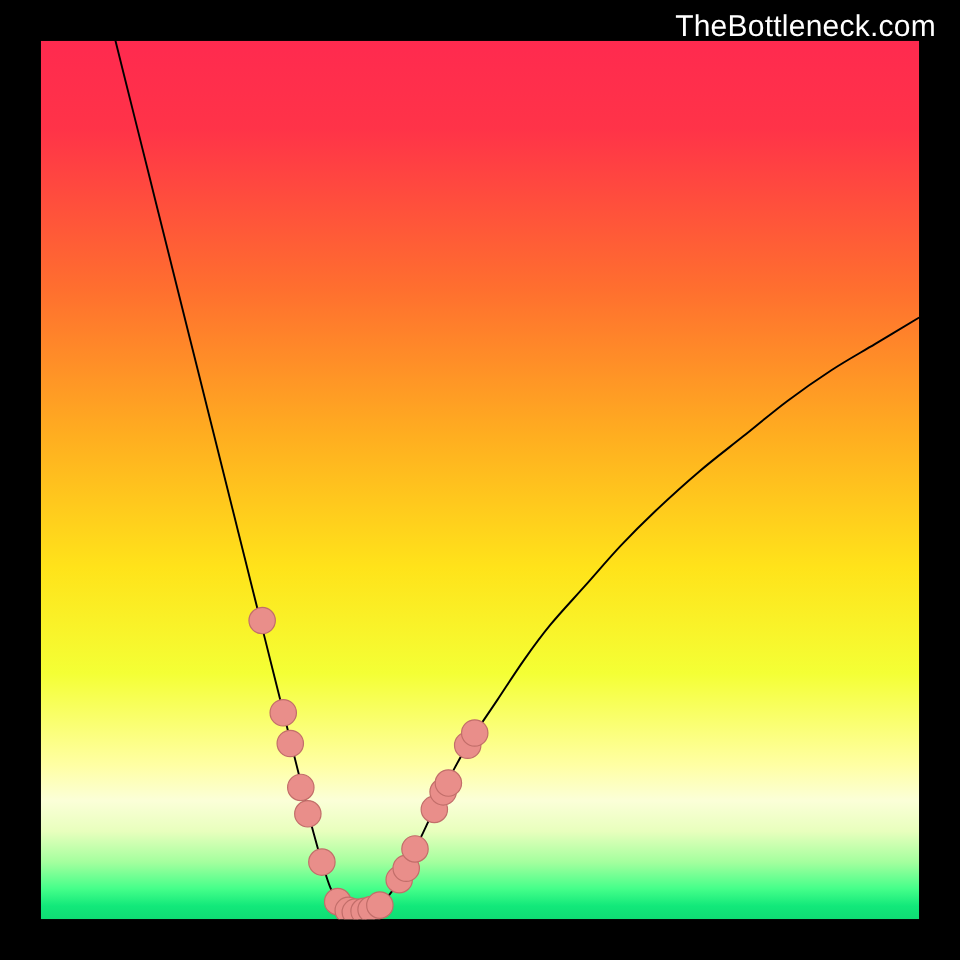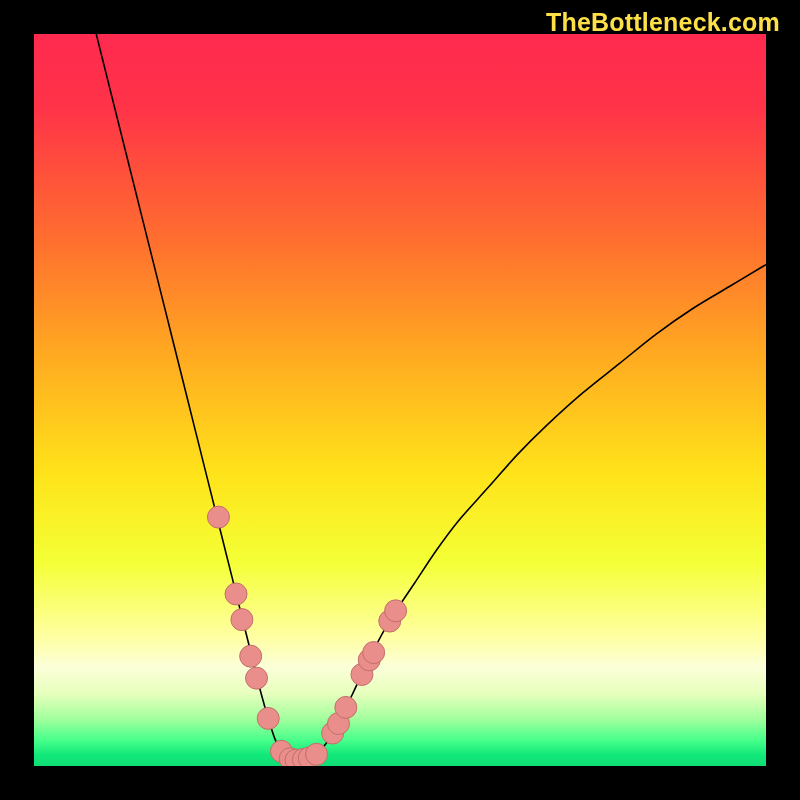--- a/index.html
+++ b/index.html
@@ -20,23 +20,23 @@
     position: absolute;
     left: 34px;
     top: 34px;
     width: 732px;
     height: 732px;
   }
   .watermark {
     position: absolute;
     top: 8px;
     right: 20px;
-    color: #fde047;
+    color: #ffffff;
     font-size: 25px;
-    font-weight: 700;
+    font-weight: 400;
     letter-spacing: 0.2px;
     z-index: 10;
   }
   svg {
     display: block;
     width: 732px;
     height: 732px;
   }
 </style>
 </head>

